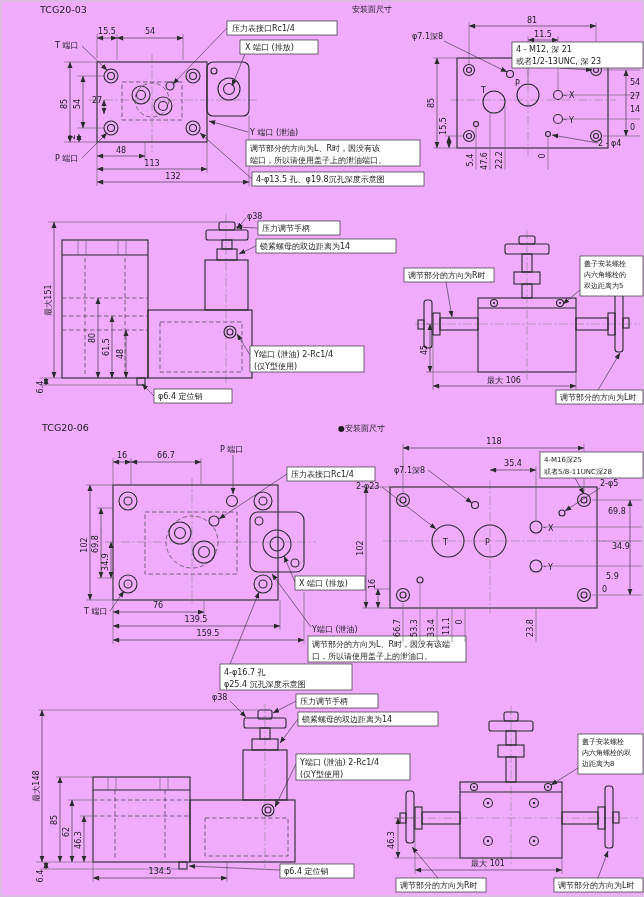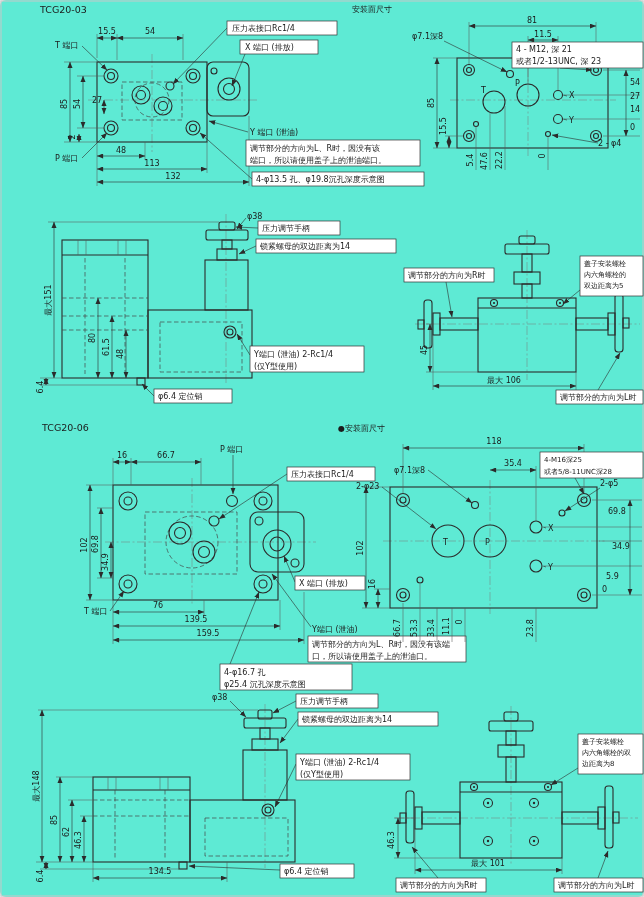--- a/index.html
+++ b/index.html
@@ -1,19 +1,18 @@
 <!DOCTYPE html>
 <html><head>
 <meta charset="utf-8">
 <style>
   html,body { margin:0; padding:0; background:#e8e8e8; }
   #page {
-    position:relative; width:644px; height:897px; background:#5eead4;
+    position:relative; width:644px; height:897px; background:#f0abfc;
     font-family:"DejaVu Sans","Liberation Sans",sans-serif;
-    border-radius:6px;
   }
   svg text { font-family:"DejaVu Sans","Liberation Sans",sans-serif; fill:#1b1b1b; font-size:8px; }
   .t9  { font-size:9.5px; }
   .t7  { font-size:7px; }
   .mid { text-anchor:middle; }
   .s   { fill:none; stroke:#2b2b2b; stroke-width:1.1; }
   .dot { fill:#2b2b2b; stroke:none; }
   .ext { fill:none; stroke:#5a5a5a; stroke-width:0.55; }
   .dim { fill:none; stroke:#2b2b2b; stroke-width:0.6; }
   .ldr { fill:none; stroke:#2b2b2b; stroke-width:0.6; }

